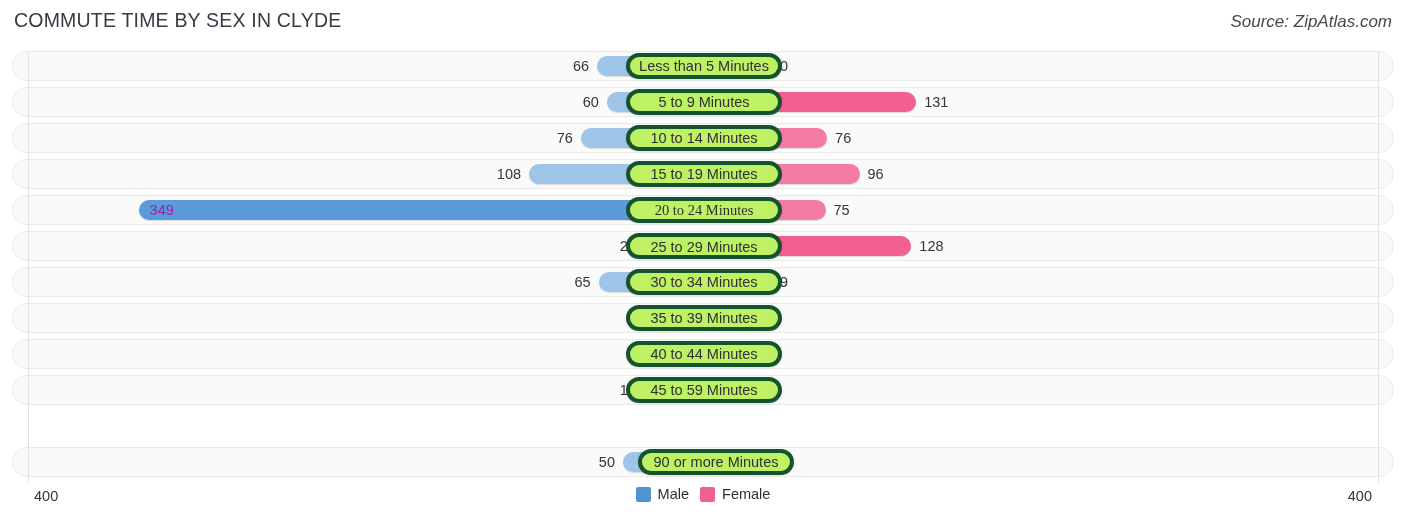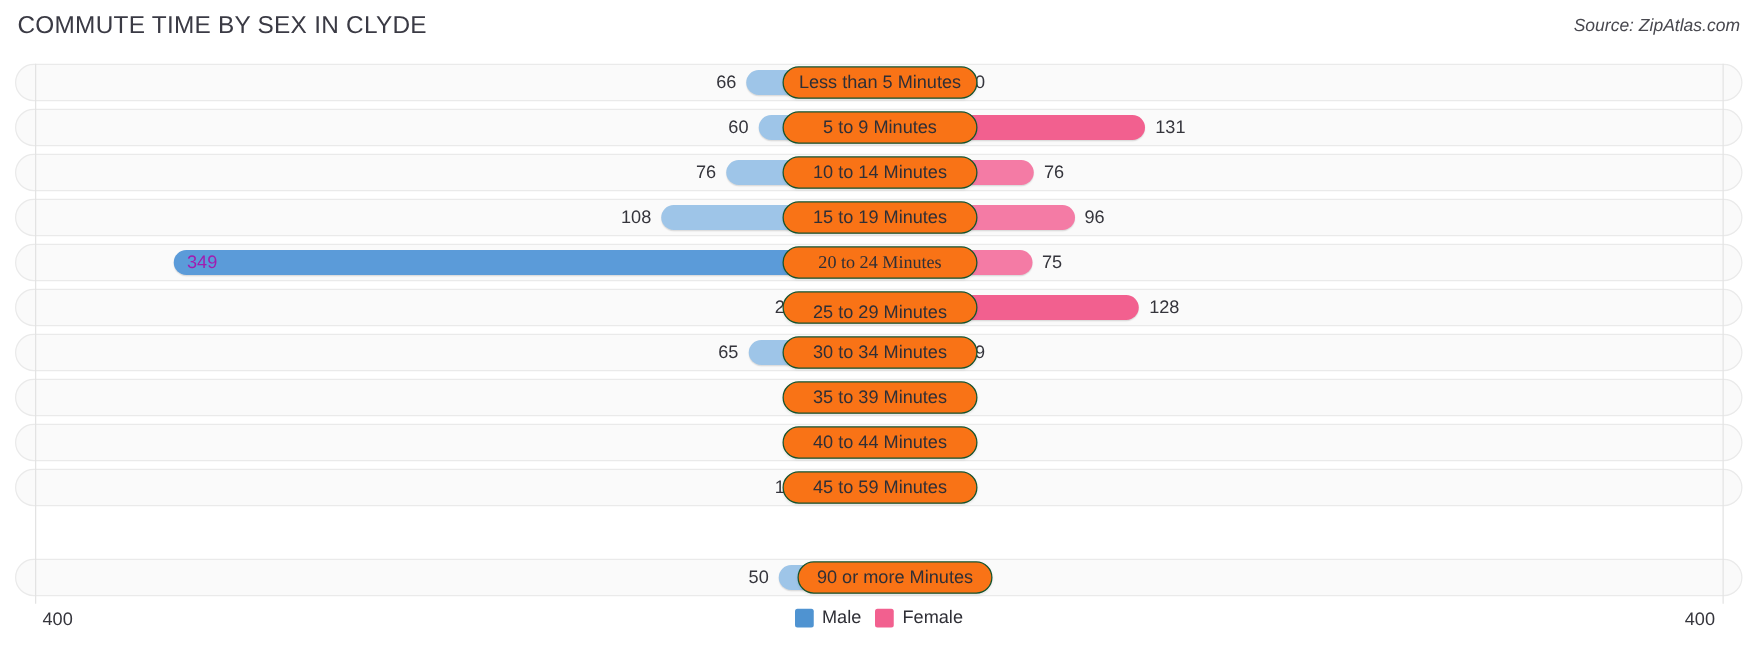--- a/index.html
+++ b/index.html
@@ -35,21 +35,21 @@
     top: 9px;
     font-size: 19.5px;
     letter-spacing: 0.2px;
     color: #3a3a44;
     white-space: nowrap;
   }
   .chart-source {
     position: absolute;
     right: 14px;
     top: 12px;
-    font-size: 14px;
+    font-size: 17px;
     font-style: italic;
     color: #48484f;
     white-space: nowrap;
   }
 
   
   .plot {
     position: absolute;
     left: 12px;
     top: 51px;
@@ -119,22 +119,22 @@
   .val.inside {
     color: #a21caf;
     font-size: 14.5px;
   }
 
   
   .cat-pill {
     position: absolute;
     top: 1px;
     height: 26px;
-    background: #f97316;
-    border: 1px solid #14532d;
+    background: #bef264;
+    border: 4px solid #14532d;
     border-radius: 13px;
     box-shadow: 0 1px 2px rgba(0,0,0,0.10);
     display: flex;
     align-items: center;
     justify-content: center;
     z-index: 4;
     box-sizing: border-box;
   }
   .cat-pill span {
     font-size: 14.5px;

